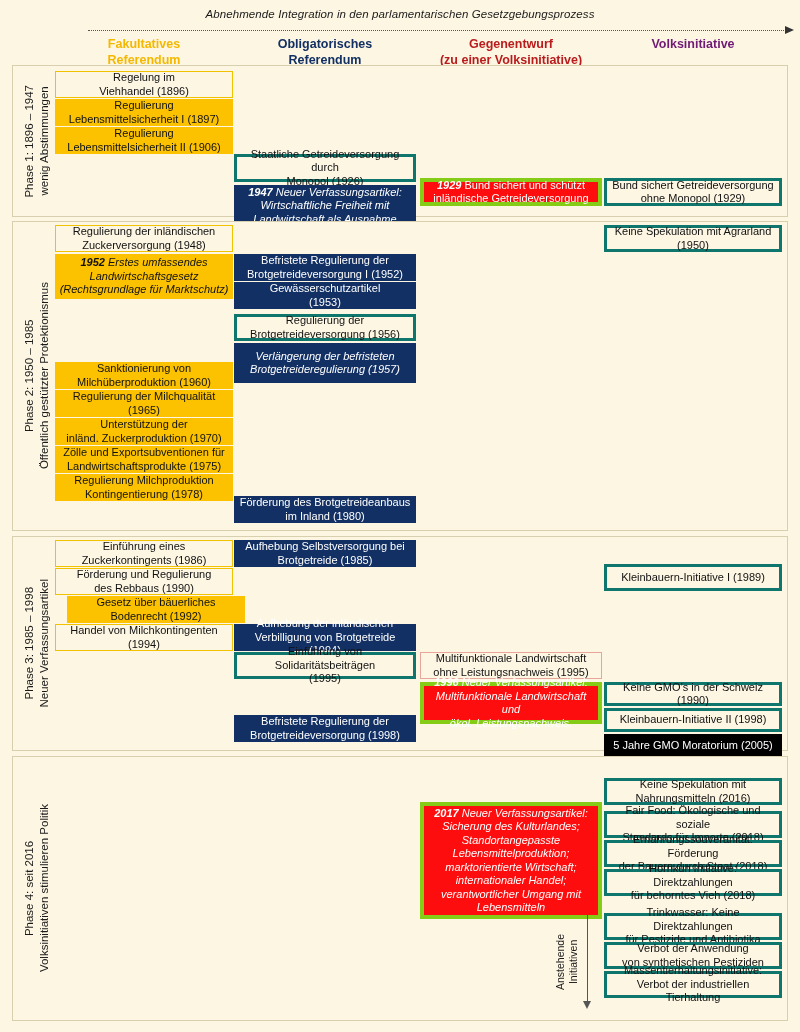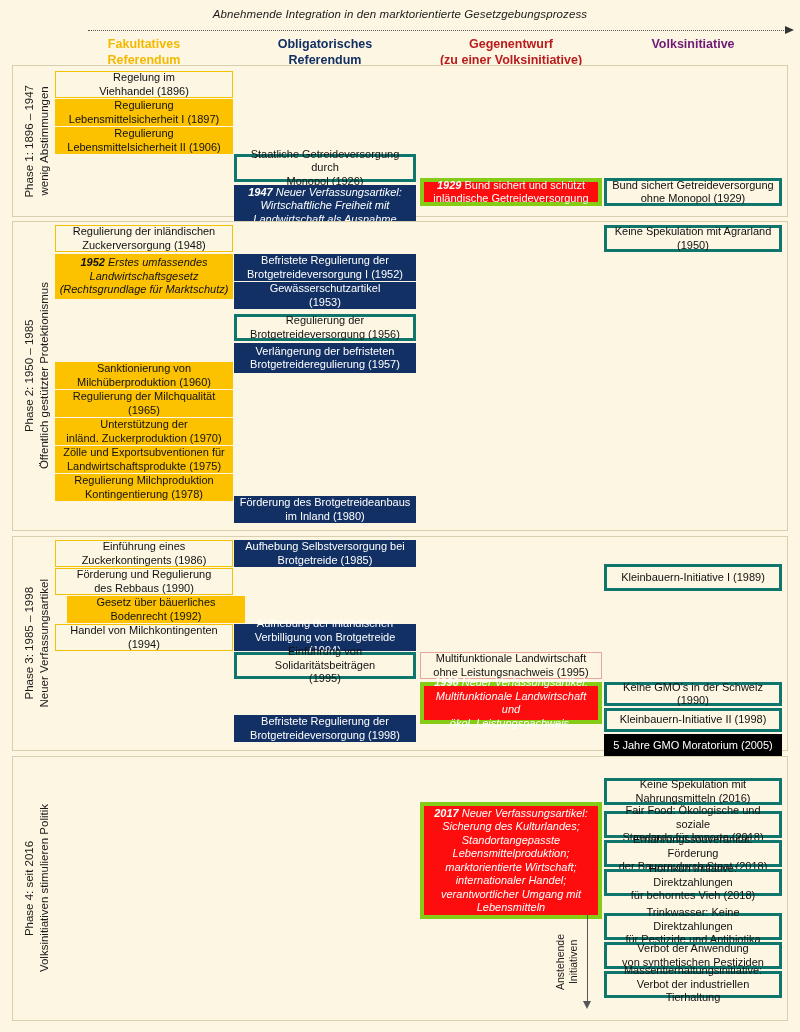--- a/index.html
+++ b/index.html
@@ -87,21 +87,21 @@
   .pend-label span{
     writing-mode:vertical-rl;transform:rotate(180deg);text-align:center;
     white-space:pre-line;
   }
 </style>
 </head>
 <body>
 
 <div class="stage">
 
-  <div class="axis-caption">Abnehmende Integration in den marktorientierte Gesetzgebungsprozess</div>
+  <div class="axis-caption">Abnehmende Integration in den parlamentarischen Gesetzgebungsprozess</div>
   <div class="axis-line"></div>
   <div class="axis-arrow"></div>
 
   <div class="col-head c1" style="white-space:pre-line">Fakultatives
 Referendum</div>
   <div class="col-head c2" style="white-space:pre-line">Obligatorisches
 Referendum</div>
   <div class="col-head c3" style="white-space:pre-line">Gegenentwurf
 (zu einer Volksinitiative)</div>
   <div class="col-head c4" style="white-space:pre-line">Volksinitiative</div>
@@ -182,21 +182,21 @@
 Brotgetreideversorgung I (1952)</div>
       </div>
       <div class="box b-navy" style="left: 234px; width: 182px; top: 282px; height: 27px;">
         <div style="white-space: pre-line;">Gewässerschutzartikel
 (1953)</div>
       </div>
       <div class="box b-plain" style="left: 234px; width: 182px; top: 314px; height: 27px;">
         <div style="white-space: pre-line;">Regulierung der
 Brotgetreideversorgung (1956)</div>
       </div>
-      <div class="box b-navy" style="left: 234px; width: 182px; top: 343px; height: 30px;">
+      <div class="box b-navy" style="left: 234px; width: 182px; top: 343px; height: 40px; font-style: italic;">
         <div style="white-space: pre-line;">Verlängerung der befristeten
 Brotgetreideregulierung (1957)</div>
       </div>
       <div class="box b-navy" style="left: 234px; width: 182px; top: 496px; height: 27px;">
         <div style="white-space: pre-line;">Förderung des Brotgetreideanbaus
 im Inland (1980)</div>
       </div>
       <div class="box b-plain" style="left: 604px; width: 178px; top: 225px; height: 27px;">
         <div style="white-space: pre-line;">Keine Spekulation mit Agrarland
 (1950)</div>

